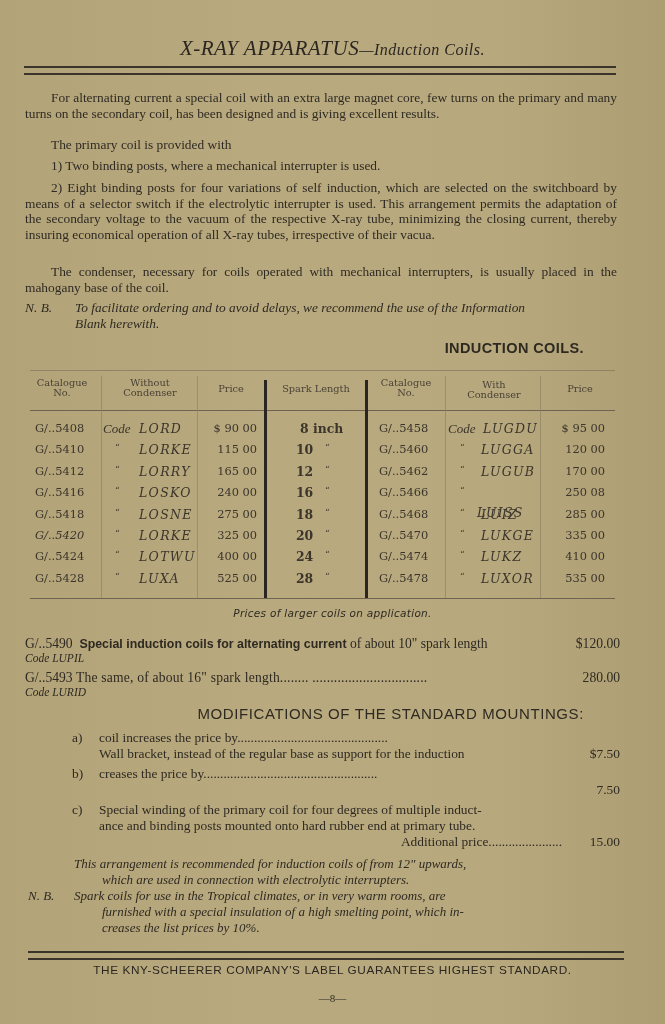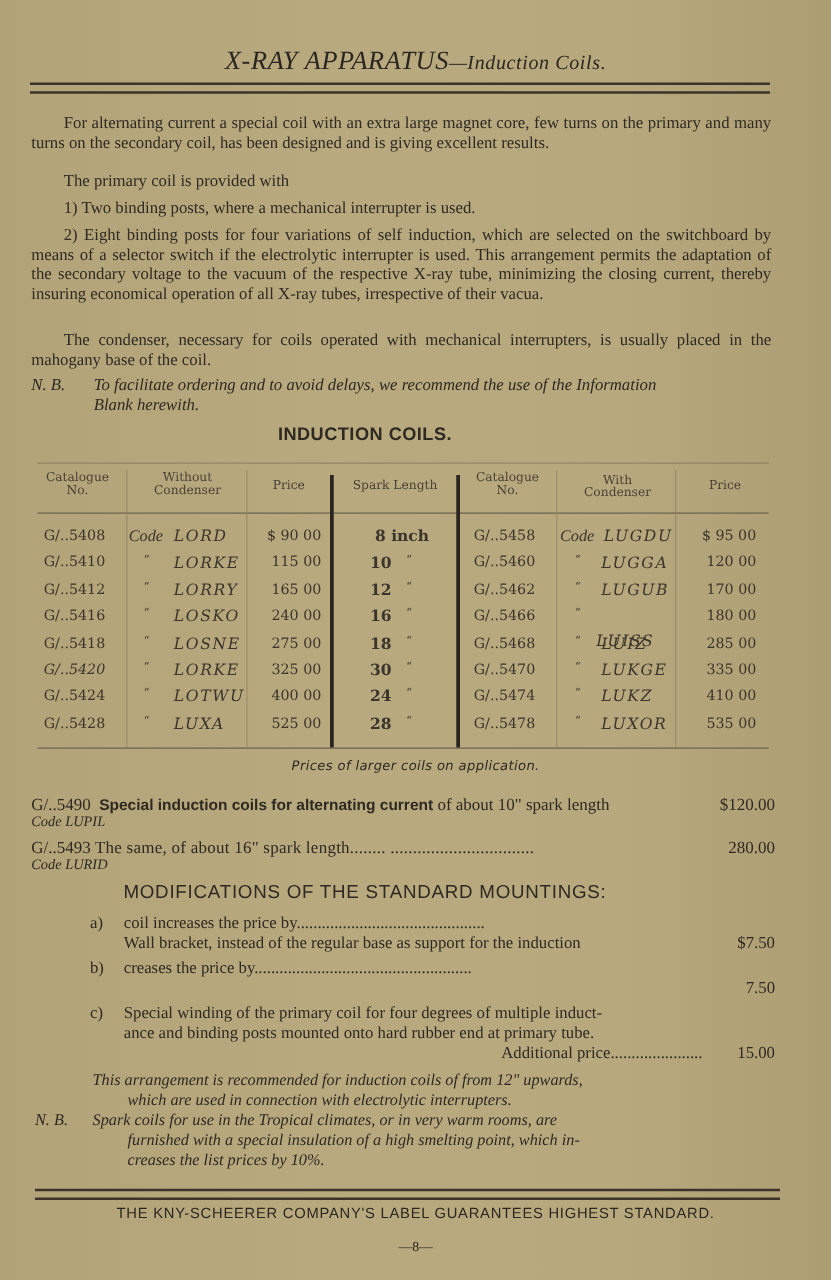--- a/index.html
+++ b/index.html
@@ -23,21 +23,21 @@
       position: absolute; left: 25px; width: 592px; font-size: 13.4px; line-height: 15.6px;
       text-align: justify; color: #2f2b23;
     }
     .indent { text-indent: 26px; }
     .nb {
       position: absolute; left: 25px; width: 595px; font-style: italic; font-size: 13.4px; line-height: 16px;
     }
     .nb .lbl { display: inline-block; width: 50px; }
     .nb .cont { padding-left: 50px; }
     .section-head {
-      position: absolute; left: 0; width: 584px; text-align: center;
+      position: absolute; left: 0; width: 584px; text-align: right;
       font-family: "Liberation Sans", sans-serif; font-weight: bold; font-size: 14.5px; letter-spacing: 0.4px;
     }
     
     .tbl { position: absolute; left: 25px; top: 368px; width: 596px; height: 232px; }
     .tbl .hline { position: absolute; left: 5px; width: 585px; height: 1px; background: #6d6350; }
     .tbl .vline { position: absolute; width: 1px; background: #8e8364; opacity: 0.7; }
     .tbl .vthick { position: absolute; width: 3px; background: #2a2520; }
     .th {
       position: absolute; top: 10px; font-family: "DejaVu Serif", serif; font-size: 9.8px; line-height: 10px;
       color: #4a4335; text-align: center;
@@ -170,40 +170,40 @@
         <div class="row" style="top: 117.2px;">
           <span class="cat" style="left:10px;">G/..5416</span>
           <span class="ditto" style="left:90px; top:1px;">“</span>
           <span class="code-name" style="left:114px;">LOSKO</span>
           <span class="price" style="right:364px;">240 00</span>
           <span class="spark" style="left:271px;">16</span>
           <span class="ditto" style="left:300px; top:1px;">“</span>
           <span class="cat" style="left:354px;">G/..5466</span>
           <span class="ditto" style="left:435px; top:1px;">“</span>
           <span class="code-name" style="left:452px;margin-top:20px;">LUISS</span>
-          <span class="price" style="right:16px;">180 00</span>
+          <span class="price" style="right:16px;">250 08</span>
         </div>
         <div class="row" style="top: 138.6px;">
           <span class="cat" style="left:10px;">G/..5418</span>
           <span class="ditto" style="left:90px; top:1px;">“</span>
           <span class="code-name" style="left:114px;">LOSNE</span>
           <span class="price" style="right:364px;">275 00</span>
           <span class="spark" style="left:271px;">18</span>
           <span class="ditto" style="left:300px; top:1px;">“</span>
           <span class="cat" style="left:354px;">G/..5468</span>
           <span class="ditto" style="left:435px; top:1px;">“</span>
           <span class="code-name" style="left:456px;">LUIZ</span>
           <span class="price" style="right:16px;">285 00</span>
         </div>
         <div class="row" style="top: 160px;">
           <span class="cat" style="left:10px;font-style:italic;">G/..5420</span>
           <span class="ditto" style="left:90px; top:1px;">“</span>
           <span class="code-name" style="left:114px;">LORKE</span>
           <span class="price" style="right:364px;">325 00</span>
-          <span class="spark" style="left:271px;">30</span>
+          <span class="spark" style="left:271px;">20</span>
           <span class="ditto" style="left:300px; top:1px;">“</span>
           <span class="cat" style="left:354px;">G/..5470</span>
           <span class="ditto" style="left:435px; top:1px;">“</span>
           <span class="code-name" style="left:456px;">LUKGE</span>
           <span class="price" style="right:16px;">335 00</span>
         </div>
         <div class="row" style="top: 181.4px;">
           <span class="cat" style="left:10px;">G/..5424</span>
           <span class="ditto" style="left:90px; top:1px;">“</span>
           <span class="code-name" style="left:114px;">LOTWU</span>

